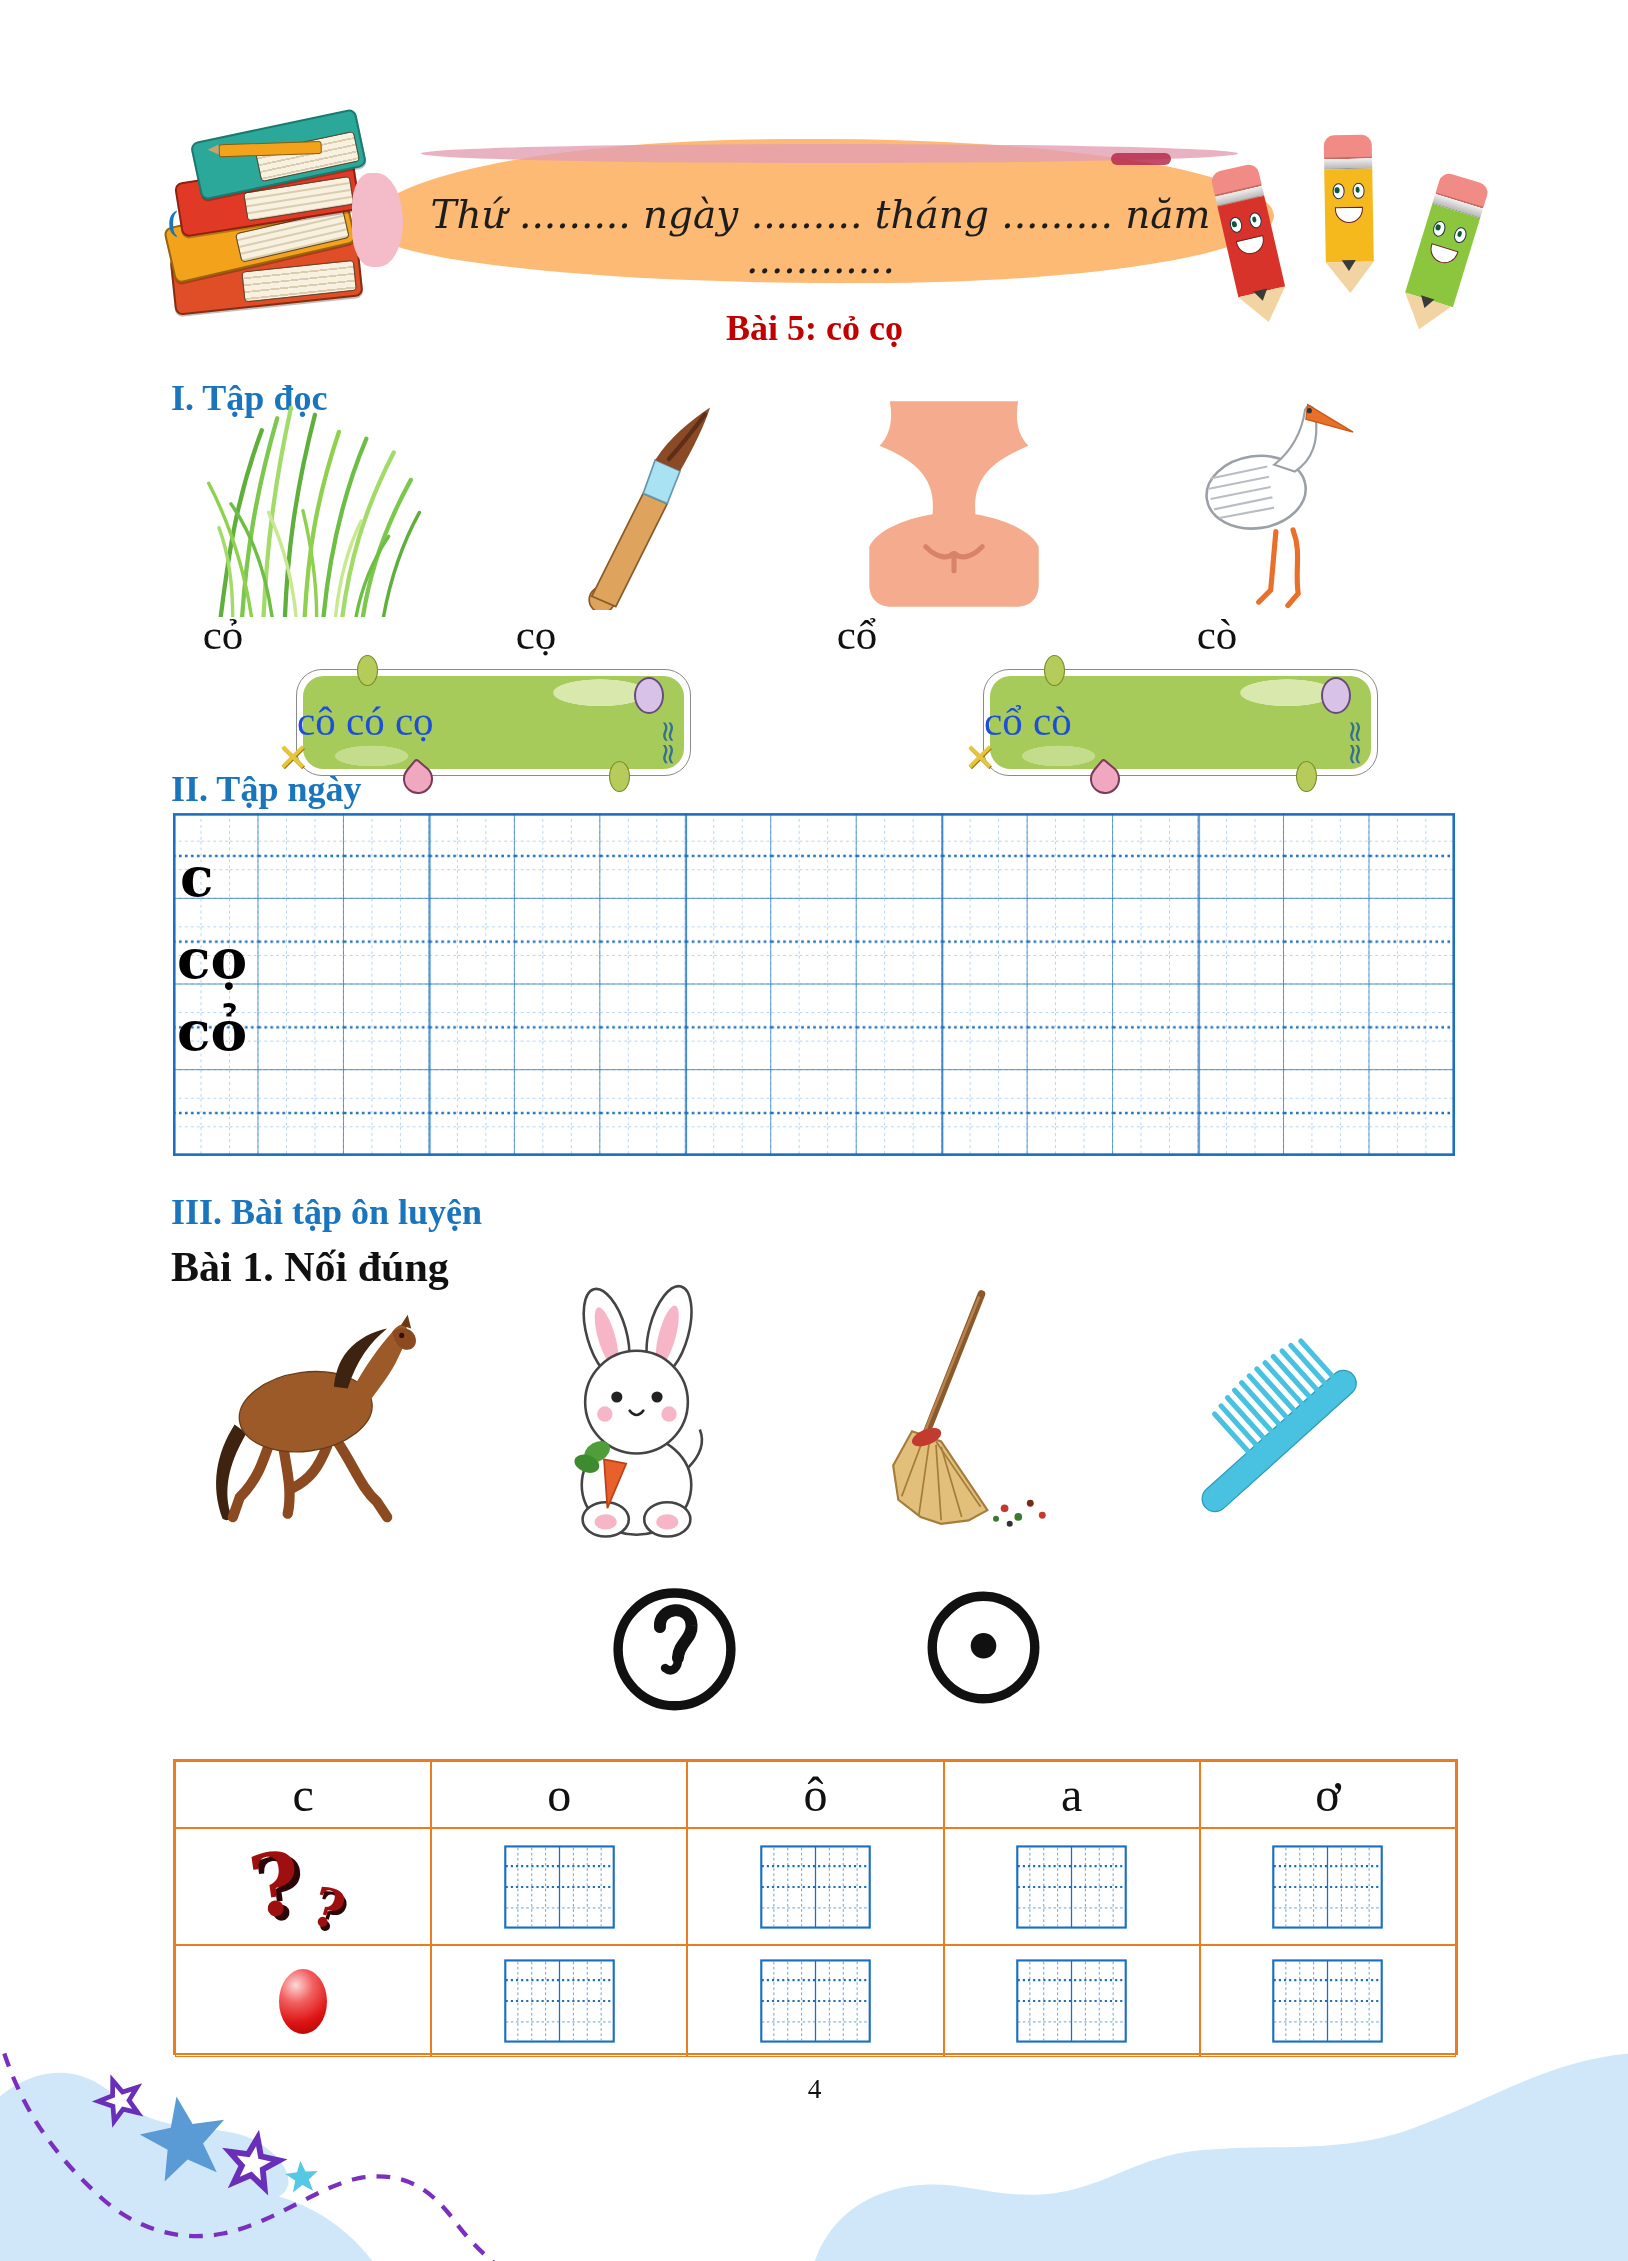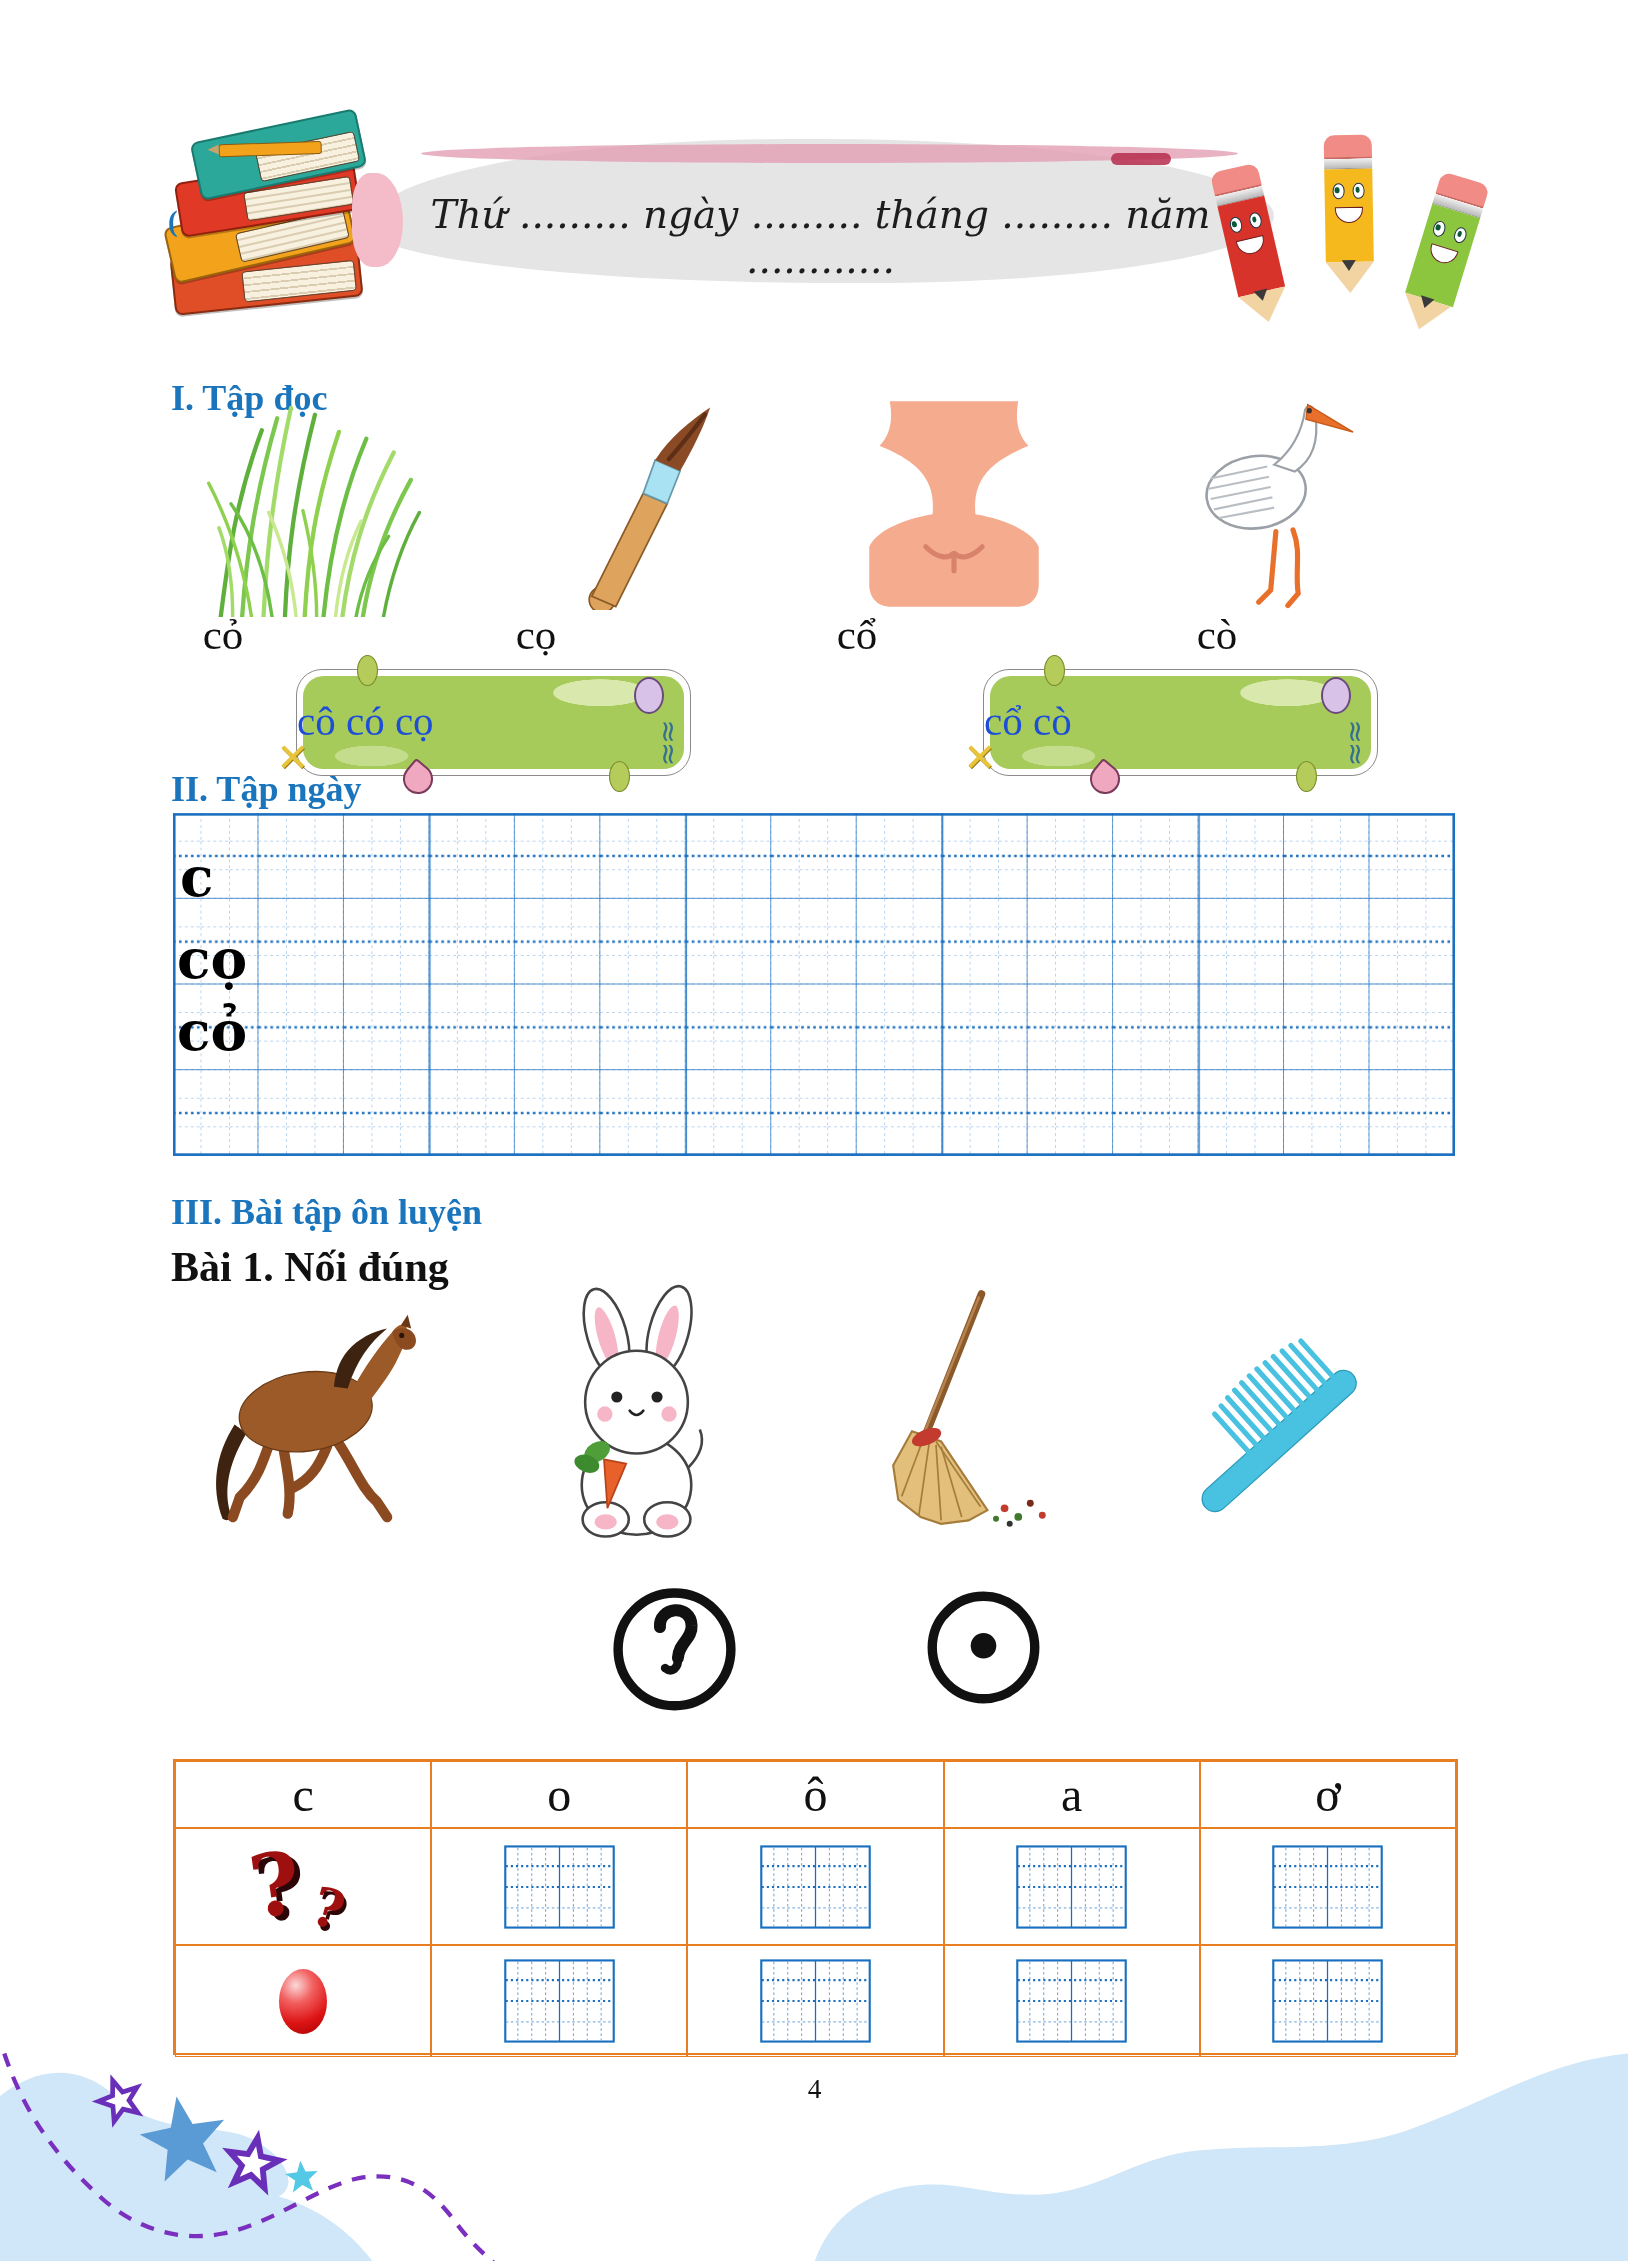--- a/index.html
+++ b/index.html
@@ -17,21 +17,21 @@
   .book3{left:1.7px;top:89px;width:182px;height:53px;background:#F2A21B;transform:rotate(-13deg);border:2.6px solid #9a640c;}
   .book4{left:6.9px;top:129px;width:185px;height:55px;background:#E04E28;transform:rotate(-6deg);border:2.6px solid #8a2c10;}
   .book-pencil{position:absolute;left:24px;top:13.7px;width:101px;height:11px;background:#F2A21B;
     border:1.7px solid #8a5a10;border-radius:2.6px;transform:rotate(10deg);}
   .book-pencil::before{content:"";position:absolute;left:-12px;top:-0.9px;border-top:5.1px solid transparent;
     border-bottom:5.1px solid transparent;border-right:11px solid #caa26a;}
   .blue-tick{position:absolute;left:168px;top:211px;width:13.7px;height:22px;color:#1B75BC;
     font-size:29px;font-weight:bold;line-height:20.6px;}
 
   .banner{position:absolute;left:367px;top:139px;width:907px;height:144px;
-    background:#e5e5e5;border-radius:48% 52% 46% 54% / 62% 55% 48% 40%;}
+    background:#fdba74;border-radius:48% 52% 46% 54% / 62% 55% 48% 40%;}
   .banner::before{content:"";position:absolute;left:6%;top:5.1px;width:90%;height:19px;background:#E39FB3;
     border-radius:50%;opacity:.8;}
   .banner::after{content:"";position:absolute;left:-15.4px;top:34px;width:51px;height:94px;background:#F3BCC8;
     border-radius:40% 60% 55% 45%;}
   .banner-blotch{position:absolute;right:103px;top:13.7px;width:60px;height:12px;background:#B62B4E;
     border-radius:6.9px;opacity:.85;}
   .banner-text{position:absolute;left:0;right:0;top:53px;text-align:center;
     font-family:"DejaVu Serif",serif;font-style:italic;font-size:39px;color:#1d1d1d;}
 
   .pencils{position:absolute;left:1224px;top:125px;width:291px;height:214px;}
@@ -156,20 +156,21 @@
         <div class="band"></div>
       <div class="pbody">
           <div class="eye l"></div>
           <div class="eye r"></div>
           <div class="mouth"></div>
         </div>
       <div class="tip"></div>
     </div>
   </div>
 
+  <div class="lesson-title">Bài 5: cỏ cọ</div>
   <div class="h-blue" style="top:357px;margin-top:20px;">I. Tập đọc</div>
 
   <svg class="fig" style="left:195px;top:401px;" width="233" height="216" viewBox="0 0 272 252">
     <g stroke-linecap="round" fill="none">
       <path d="M30,252 C38,190 46,120 78,34" stroke="#5FAF3C" stroke-width="5"></path>
       <path d="M55,252 C60,180 70,110 96,20" stroke="#7CC74E" stroke-width="5"></path>
       <path d="M80,252 C84,170 92,100 112,8" stroke="#A3DB6A" stroke-width="5"></path>
       <path d="M105,252 C108,180 116,110 140,16" stroke="#5FAF3C" stroke-width="5"></path>
       <path d="M128,252 C132,180 140,120 168,36" stroke="#8FD14F" stroke-width="5"></path>
       <path d="M150,252 C156,190 168,120 200,44" stroke="#6DBE45" stroke-width="5"></path>

